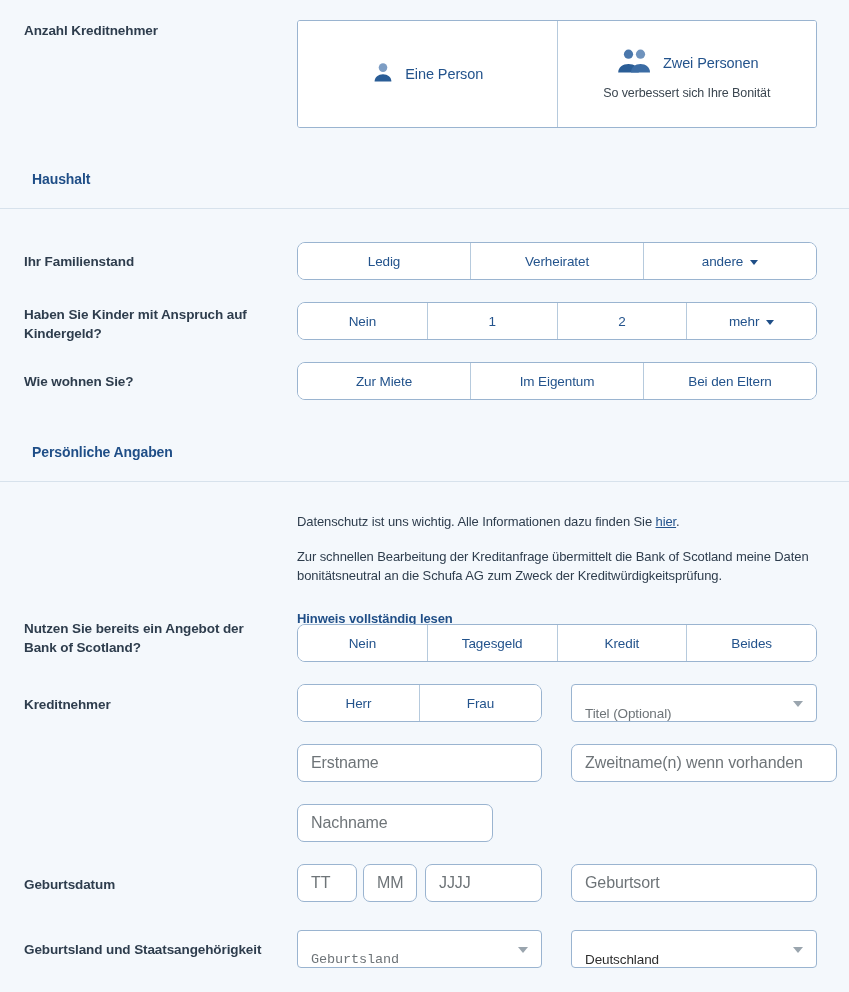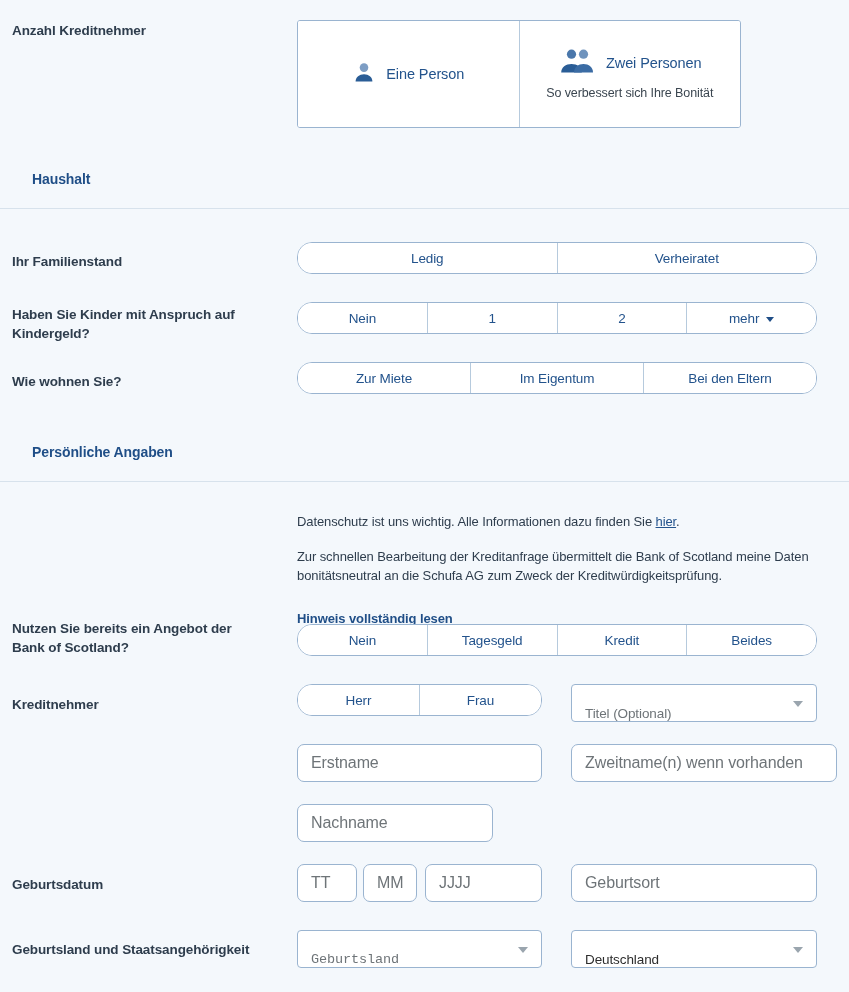--- a/index.html
+++ b/index.html
@@ -34,34 +34,34 @@
 
   
   .row {
     position: absolute;
     left: 0; right: 0;
     display: flex;
     align-items: flex-start;
   }
   .row-label {
     width: 273px;
-    padding-left: 12px;
+    padding-left: 24px;
     font-size: 13.5px;
     font-weight: 700;
     color: var(--label);
     line-height: 19px;
     letter-spacing: -0.1px;
   }
 
   
   .card-group {
     position: absolute;
     left: 297px;
     top: 20px;
-    width: 444px;
+    width: 520px;
     height: 108px;
     display: flex;
     border: 1px solid var(--border);
     border-radius: 3px;
     background: var(--white);
     overflow: hidden;
   }
   .card-opt {
     flex: 1;
     background: var(--white);
@@ -106,24 +106,24 @@
     margin-top: 21px;
     height: 1px;
     background: var(--rule);
     width: 100%;
   }
 
   
   .seg-group {
     display: flex;
     border: 1px solid var(--border);
-    border-radius: 15px;
+    border-radius: 8px;
     background: var(--white);
     overflow: hidden;
-    height: 32px;
+    height: 38px;
   }
   .seg {
     flex: 1;
     display: flex;
     align-items: center;
     justify-content: center;
     gap: 7px;
     font-size: 13.5px;
     color: var(--blue-text);
     background: var(--white);
@@ -264,20 +264,24 @@
   <div class="row" style="top:252px;">
     <div class="row-label">Ihr Familienstand</div>
   </div>
   <div class="seg-group" style="position:absolute;left:297px;top:242px;width:520px;">
     <div class="seg">
         <span>Ledig</span>
       </div>
     <div class="seg">
         <span>Verheiratet</span>
       </div>
+    <div class="seg">
+      <span>andere</span>
+      <span class="caret-blue"></span>
+    </div>
   </div>
 
   <div class="row" style="top:305px;">
     <div class="row-label" style="width:260px;">Haben Sie Kinder mit Anspruch auf Kindergeld?</div>
   </div>
   <div class="seg-group" style="position:absolute;left:297px;top:302px;width:520px;">
     <div class="seg">
         <span>Nein</span>
       </div>
     <div class="seg">

